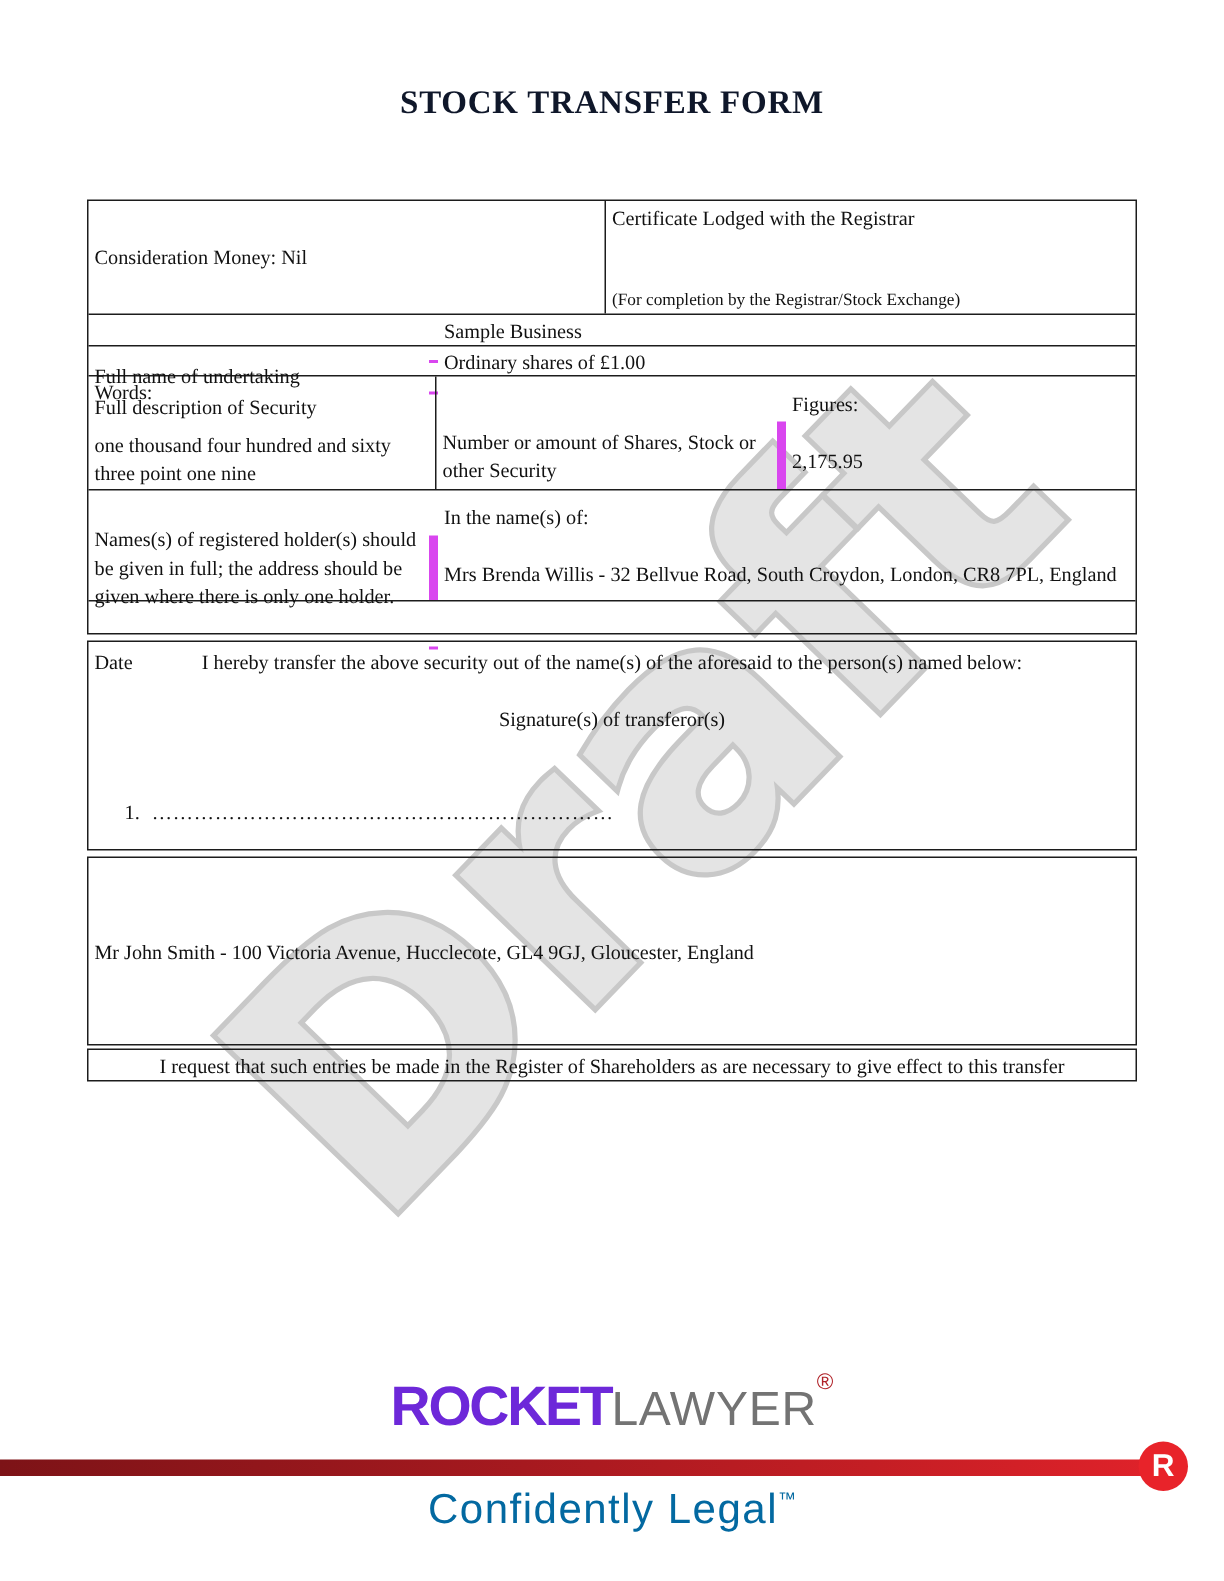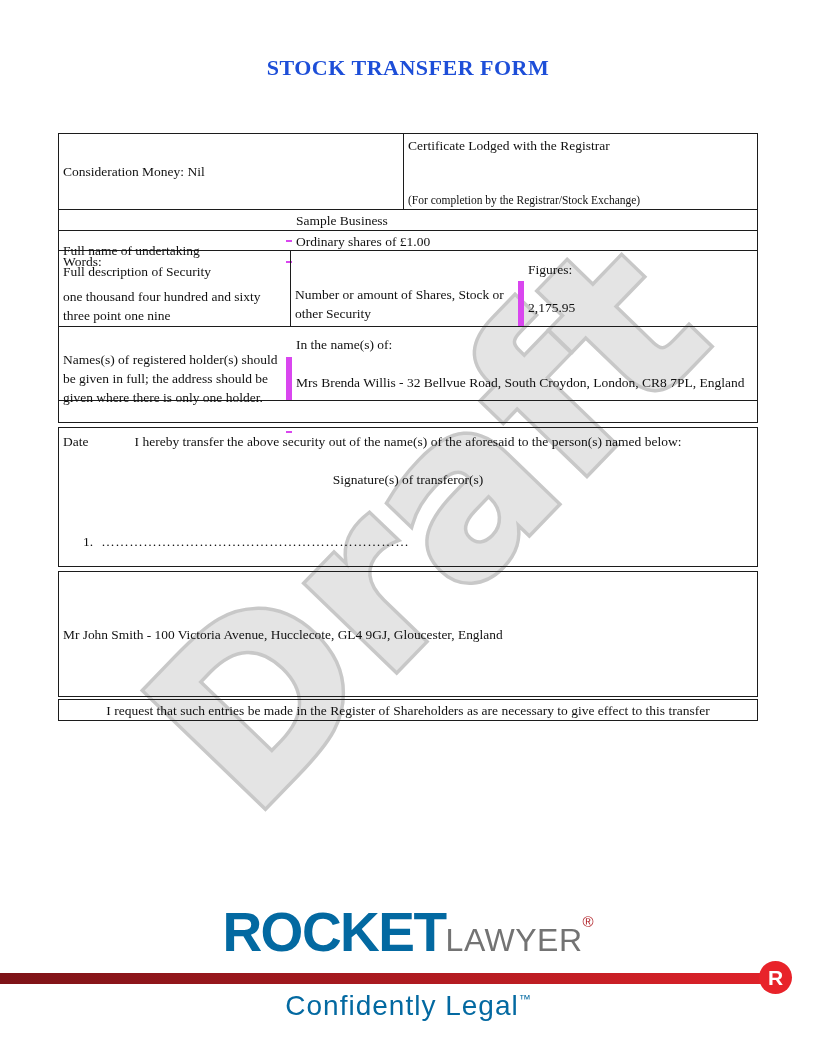--- a/index.html
+++ b/index.html
@@ -13,21 +13,21 @@
   
   .watermark-svg { position:absolute; left:0; top:0; z-index:0; pointer-events:none; }
   .watermark-svg text {
     font-family:"DejaVu Sans","Liberation Sans",sans-serif;
     font-weight:bold; font-size:230px;
     fill:#e4e4e4; stroke:#c8c8c8; stroke-width:7px; paint-order:stroke fill;
   }
   
   .doc-title {
     position:absolute; top:58px; left:0; width:100%; z-index:1;
-    text-align:center; font-weight:bold; font-size:22px; letter-spacing:0.5px; color:#1d4ed8;
+    text-align:center; font-weight:bold; font-size:22px; letter-spacing:0.5px; color:#0f172a;
   }
   
   .form-wrap { position:absolute; top:133px; left:58px; width:700px; z-index:1; }
   .tbl { border:1px solid #1c1c1c; background:transparent; }
   .row { display:flex; border-top:1px solid #1c1c1c; }
   .row:first-child { border-top:none; }
   .cell { padding:1px 4px; }
   .lbl-col { width:233px; border-right:6px solid #d946ef; flex:0 0 auto;margin-top:30px; }
   .val-col { flex:1 1 auto; min-width:0; }
   .v-center { display:flex; flex-direction:column; justify-content:center; }
@@ -54,21 +54,21 @@
   .blockC { margin-top:4px; height:126px; }
   .blockC .lbl-col { line-height:18px; padding-top:3px; }
   .blockC .para2 { margin-top:12px; }
   .blockC .val-col { display:flex; align-items:center; padding:0 2px 0 4px; font-size:13.4px; }
   .blockC-row { display:flex; height:100%; }
   
   .blockD { margin-top:2px; height:22px; padding:1px 3px;text-align:center; }
   
   .brand { position:absolute; top:912px; left:0; width:100%; text-align:center; z-index:1;
            font-family:"Liberation Sans","DejaVu Sans",sans-serif; white-space:nowrap; }
-  .brand-rocket { font-weight:800; font-size:55px; letter-spacing:-1.5px; color:#0369a1; }
+  .brand-rocket { font-weight:800; font-size:37px; letter-spacing:-1.5px; color:#6d28d9; }
   .brand-lawyer { font-weight:400; font-size:32px; letter-spacing:0.5px; color:#737373; }
   .brand-reg { font-size:15px; color:#b02228; vertical-align:24px; letter-spacing:0; }
   .brand-bar { position:absolute; top:973px; left:0; width:775px; height:11px; z-index:1;
                background:linear-gradient(to right,#7d1317,#a6191f 45%,#c41e24 75%,#e0222a 100%); }
   .brand-badge { position:absolute; top:961px; left:759px; width:33px; height:33px; border-radius:50%;
                  background:#e8232a; z-index:2; display:flex; align-items:center; justify-content:center; }
   .brand-badge span { color:#ffffff; font-family:"Liberation Sans",sans-serif; font-weight:800; font-size:21px; line-height:1; }
   .tagline { position:absolute; top:990px; left:0; width:100%; text-align:center; z-index:1;
              font-family:"Liberation Sans","DejaVu Sans",sans-serif; font-weight:300;
              font-size:28px; color:#0369a1; letter-spacing:1px; }

